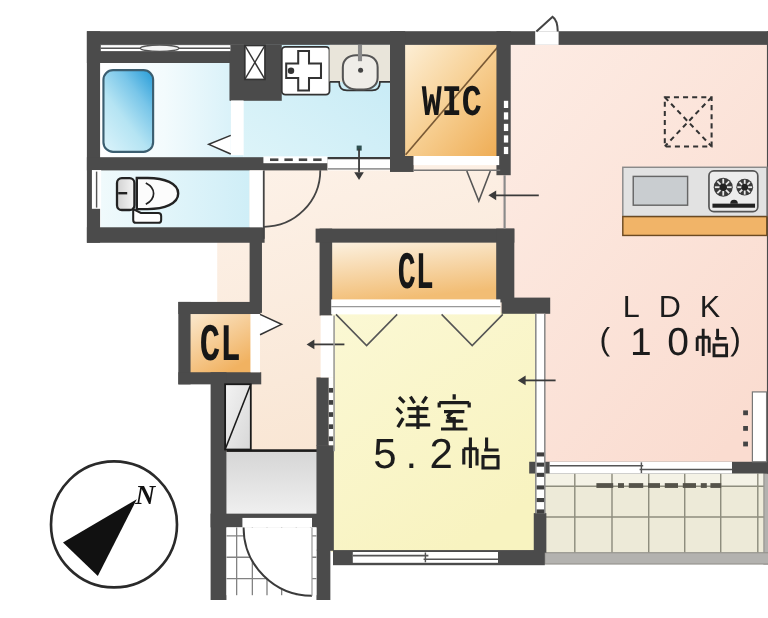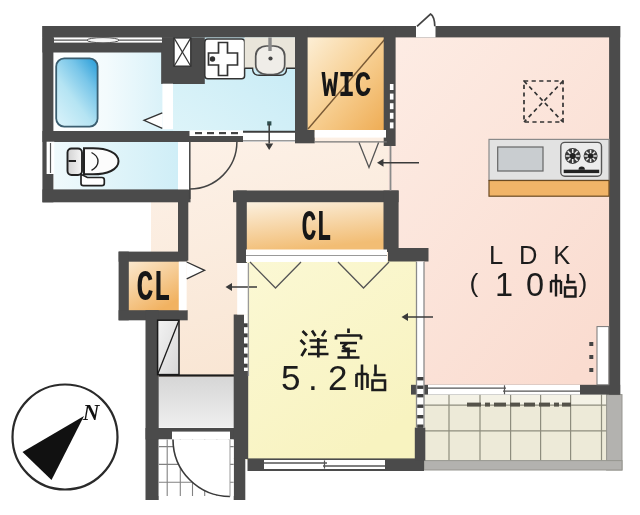--- a/index.html
+++ b/index.html
@@ -1,16 +1,16 @@
 <!DOCTYPE html>
 <html><head>
 <meta charset="utf-8">
 <style>
 html,body{margin:0;padding:0;background:#fff;}
-#plan{width:508px;height:515px;position:relative;font-family:"Liberation Sans",sans-serif;}
+#plan{width:508px;height:515px;position:relative;font-family:"Liberation Sans",sans-serif;margin-left:30px;}
 text{font-family:"Liberation Sans",sans-serif;}
 .serif{font-family:"Liberation Serif",serif;}
 .mono{font-family:"Liberation Mono",monospace;}
 </style>
 </head>
 <body>
 <div id="plan">
 <svg width="640" height="515" viewBox="0 0 640 515">
 <defs>
 <linearGradient id="gTub" x1="0.9" y1="0" x2="0.1" y2="1">

